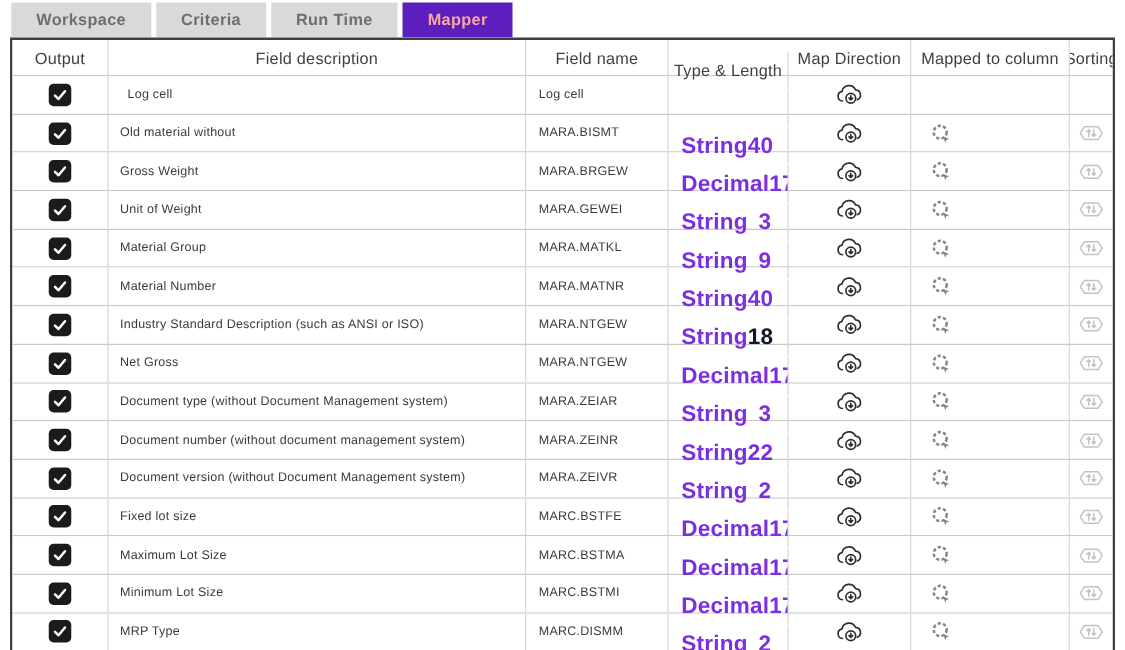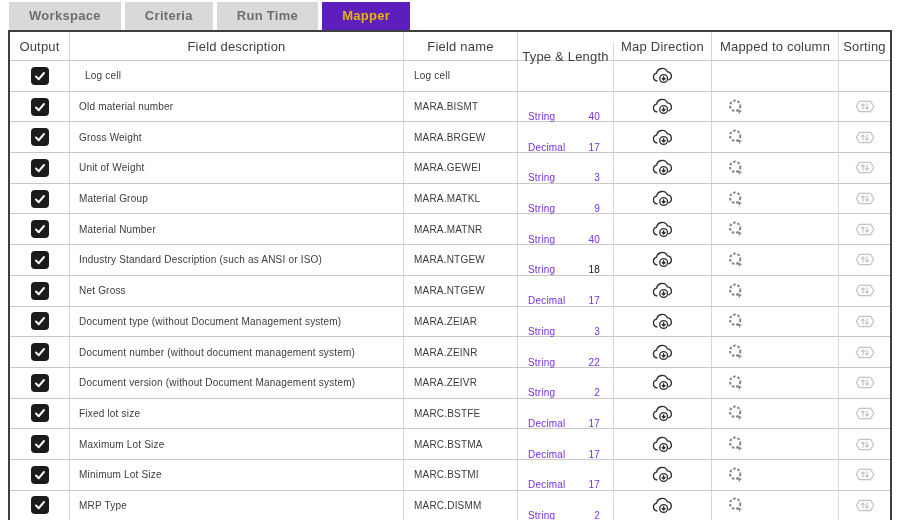--- a/index.html
+++ b/index.html
@@ -7,41 +7,41 @@
     width:900px;height:520px;overflow:hidden;background:#ffffff;
     font-family:"Liberation Sans", sans-serif;position:relative;
   }
   
   .tabbar{position:absolute;top:2px;left:9px;display:flex;gap:4px;}
   .tab{
     background:#d9d9d9;color:#6e6e6e;font-weight:bold;font-size:13px;
     padding:6px 20px 7px 20px;text-align:right;letter-spacing:.3px;
     white-space:nowrap;cursor:default;
   }
-  .tab.active{background:#5c1fbd;color:#eab308;}
+  .tab.active{background:#5c1fbd;color:#fca5a5;}
   
   .grid{
     position:absolute;left:8px;top:30px;width:884px;
     border:2px solid #3f3f3f;background:#fff;box-sizing:border-box;
   }
   .tr{display:flex;height:30.7px;border-bottom:1px solid #c9c9c9;box-sizing:border-box;align-items:center;background:#fff;}
   .tr.head{height:29px;}
   .td{height:100%;display:flex;align-items:center;box-sizing:border-box;border-right:1px solid #d8d8d8;overflow:hidden;}
   .td:last-child{border-right:none;}
-  .c-output{width:60px;justify-content:center;flex:none;}
+  .c-output{width:77px;justify-content:center;flex:none;}
   .c-desc{width:334px;flex:none;padding-left:9px;}
   .c-fname{width:114px;flex:none;padding-left:10px;}
   .c-type{width:96px;flex:none;padding:0 13px 0 10px;justify-content:space-between;margin-top:20px;}
   .c-mapdir{width:98px;flex:none;justify-content:center;}
   .c-mapped{width:127px;flex:none;padding-left:14px;}
   .c-sort{flex:1;justify-content:center;}
   .head .td{justify-content:center;padding:0;font-size:13px;color:#3f3f3f;letter-spacing:.2px;}
   .cell-text{font-size:10px;color:#3b3b3b;letter-spacing:.2px;white-space:nowrap;}
   .desc-indent{padding-left:6px;}
-  .type-label,.len-label{font-size:10px;font-weight:normal;letter-spacing:.2px;}
+  .type-label,.len-label{font-size:18px;font-weight:bold;letter-spacing:.2px;}
   
   .checkbox{
     width:18px;height:18px;background:#1b1b1b;border-radius:4px;
     display:flex;align-items:center;justify-content:center;flex:none;
   }
   .icon{display:flex;align-items:center;justify-content:center;}
   .hidden{visibility:hidden;}
 </style>
 </head>
 <body>
@@ -112,21 +112,21 @@
 
   <div class="tr">
     <div class="td c-output">
       <span class="checkbox">
         <svg width="12" height="12" viewBox="0 0 12 12">
           <polyline points="2,6.5 4.8,9.2 10,3" fill="none" stroke="#ffffff" stroke-width="2" stroke-linecap="round" stroke-linejoin="round"></polyline>
         </svg>
       </span>
     </div>
     <div class="td c-desc">
-      <span class="cell-text r-desc">Old material number</span>
+      <span class="cell-text r-desc">Old material without</span>
     </div>
     <div class="td c-fname">
       <span class="cell-text r-fname">MARA.BISMT</span>
     </div>
     <div class="td c-type">
       <span class="type-label r-type" style="color: rgb(123, 47, 224);">String</span>
       <span class="len-label r-len" style="color: rgb(123, 47, 224);">40</span>
     </div>
     <div class="td c-mapdir">
       <span class="icon r-mapdir">

